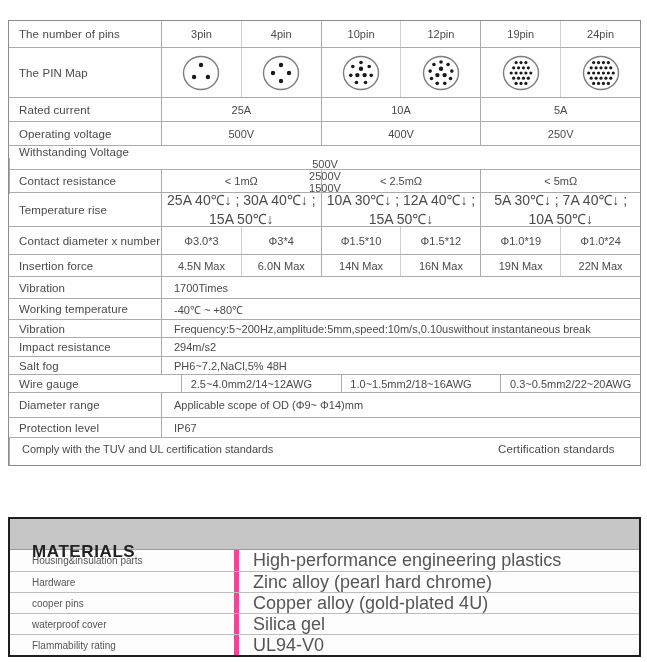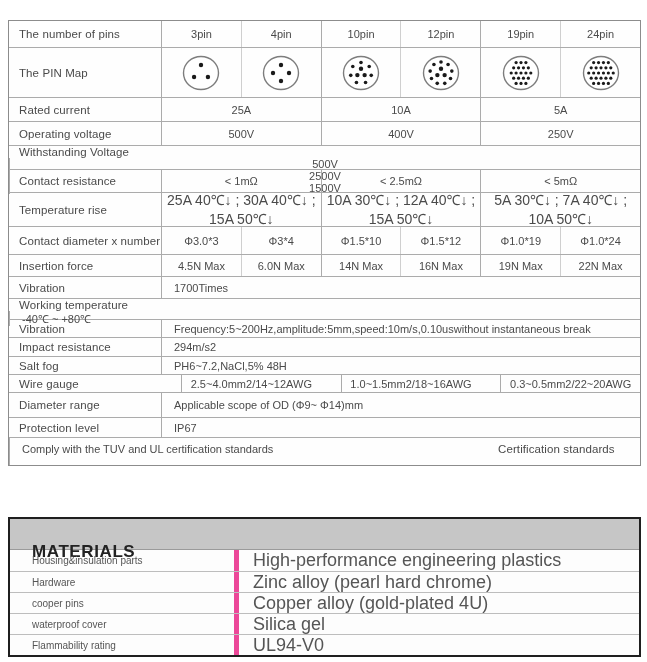--- a/index.html
+++ b/index.html
@@ -220,21 +220,21 @@
       <div class="cell c6">6.0N Max</div>
       <div class="cell c6 gs">14N Max</div>
       <div class="cell c6">16N Max</div>
       <div class="cell c6 gs">19N Max</div>
       <div class="cell c6">22N Max</div>
     </div>
     <div class="row bt" style="height: 22px;">
       <div class="cell lab">Vibration</div>
       <div class="cell cf">1700Times</div>
     </div>
-    <div class="row bt" style="height: 21px; flex-direction: column;">
+    <div class="row bt" style="height: 21px;">
       <div class="cell lab">Working temperature</div>
       <div class="cell cf">-40℃ ~ +80℃</div>
     </div>
     <div class="row bt" style="height: 18px;">
       <div class="cell lab">Vibration</div>
       <div class="cell cf">Frequency:5~200Hz,amplitude:5mm,speed:10m/s,0.10uswithout instantaneous break</div>
     </div>
     <div class="row bt" style="height: 19px;">
       <div class="cell lab">Impact resistance</div>
       <div class="cell cf">294m/s2</div>

